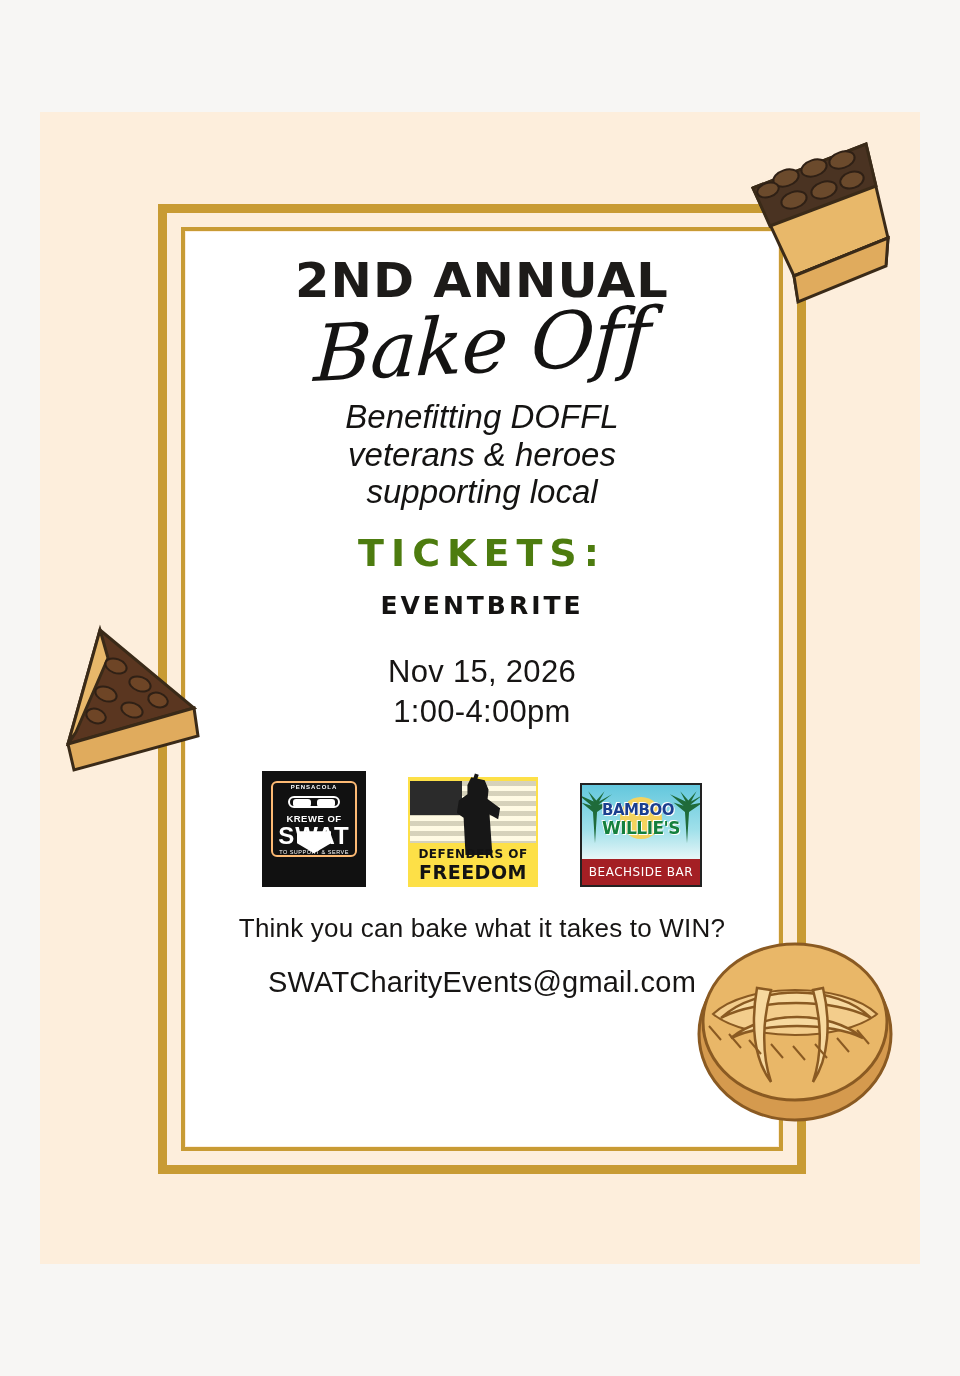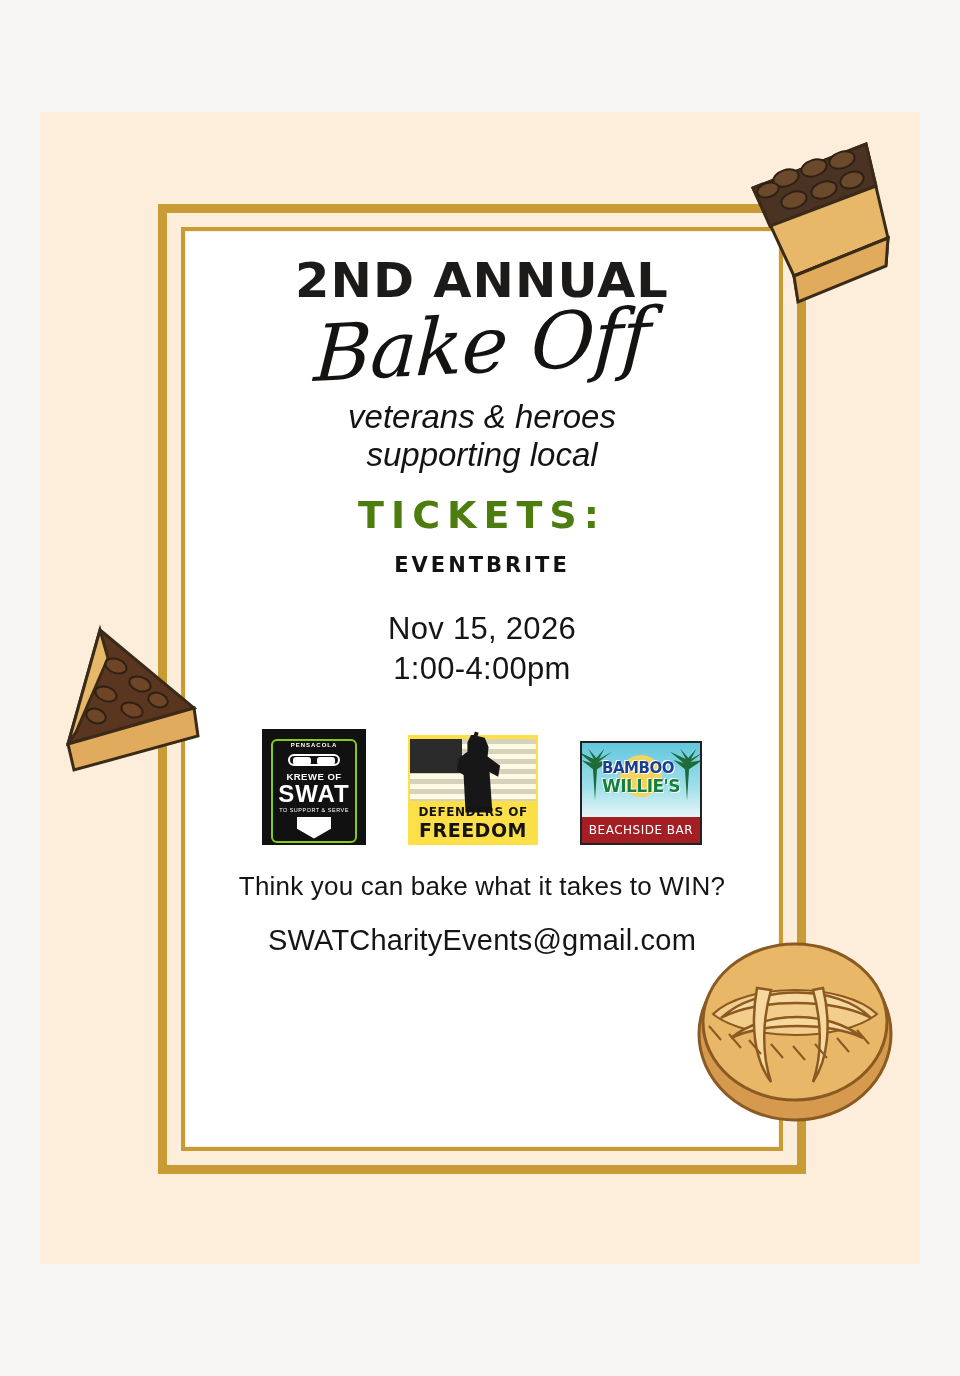--- a/index.html
+++ b/index.html
@@ -100,21 +100,21 @@
     font-weight: bold;
     font-size: 38px;
     letter-spacing: 7px;
     color: #4d7c0f;
   }
 
   .tickets-value {
     margin-top: 16px;
     font-family: "DejaVu Sans", sans-serif;
     font-weight: bold;
-    font-size: 21px;
+    font-size: 25px;
     letter-spacing: 3px;
     color: #141312;
   }
 
   .date-block {
     margin-top: 32px;
     font-size: 31px;
     line-height: 1.28;
     color: #171514;
     letter-spacing: 0.3px;
@@ -141,23 +141,23 @@
   .logo-swat {
     width: 104px;
     height: 116px;
     background: #111111;
     border: 3px solid #111;
     position: relative;
     color: #fff;
     padding-top: 7px;
   }
   .logo-swat .ring {
-    width: 86px; height: 104px;
+    width: 86px; height: 76px;
     margin: 0 auto;
-    border: 2px solid #84cc16;
+    border: 2px solid #fdba74;
     border-radius: 6px;
     position: relative;
     overflow: hidden;
   }
   .logo-swat .glasses {
     position: absolute;
     top: 13px; left: 50%;
     transform: translateX(-50%);
     width: 52px; height: 12px;
     border: 2px solid #fff;
@@ -352,20 +352,21 @@
   </div>
 
   <div id="white-card">
     <div class="content">
 
       <div class="title-2nd">2ND ANNUAL</div>
 
       <div class="title-script">Bake Off</div>
 
       <div class="subtitle">
+        <div>Benefitting DOFFL</div>
         <div>veterans &amp; heroes</div>
         <div>supporting local</div>
       </div>
 
       <div class="tickets-label">TICKETS:</div>
       <div class="tickets-value">EVENTBRITE</div>
 
       <div class="date-block">
         <div>Nov 15, 2026</div>
         <div>1:00-4:00pm</div>

